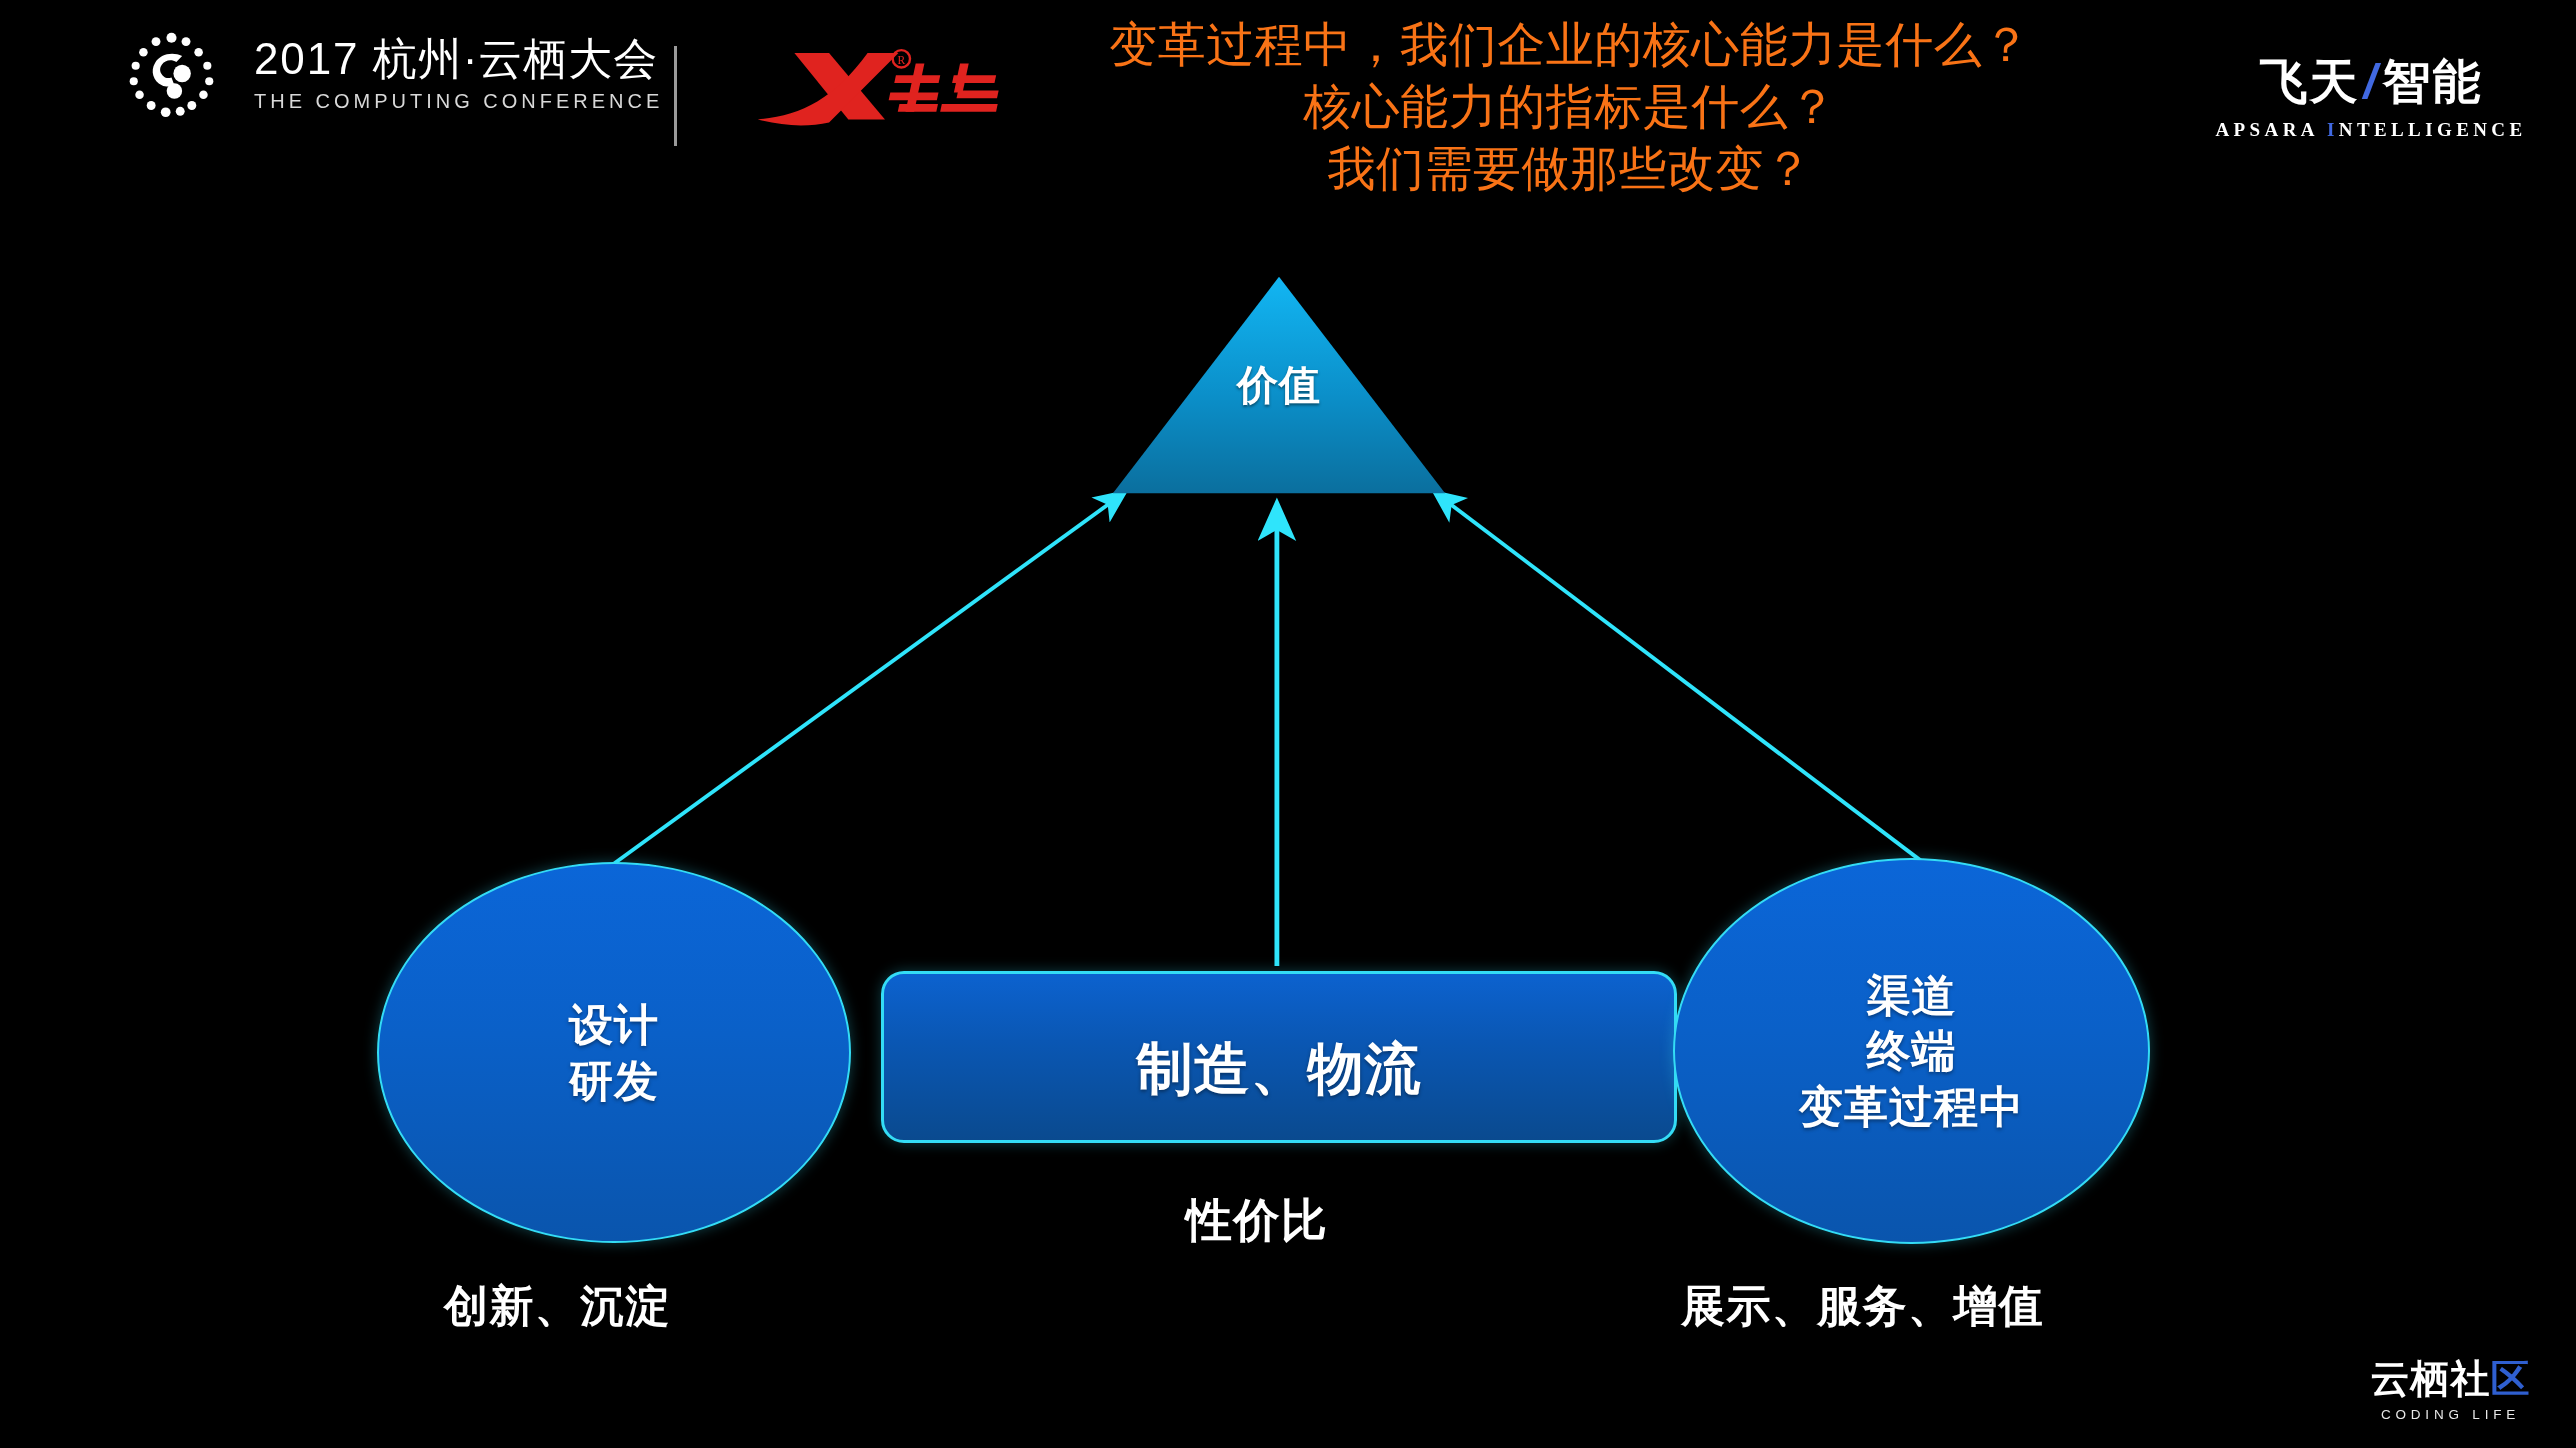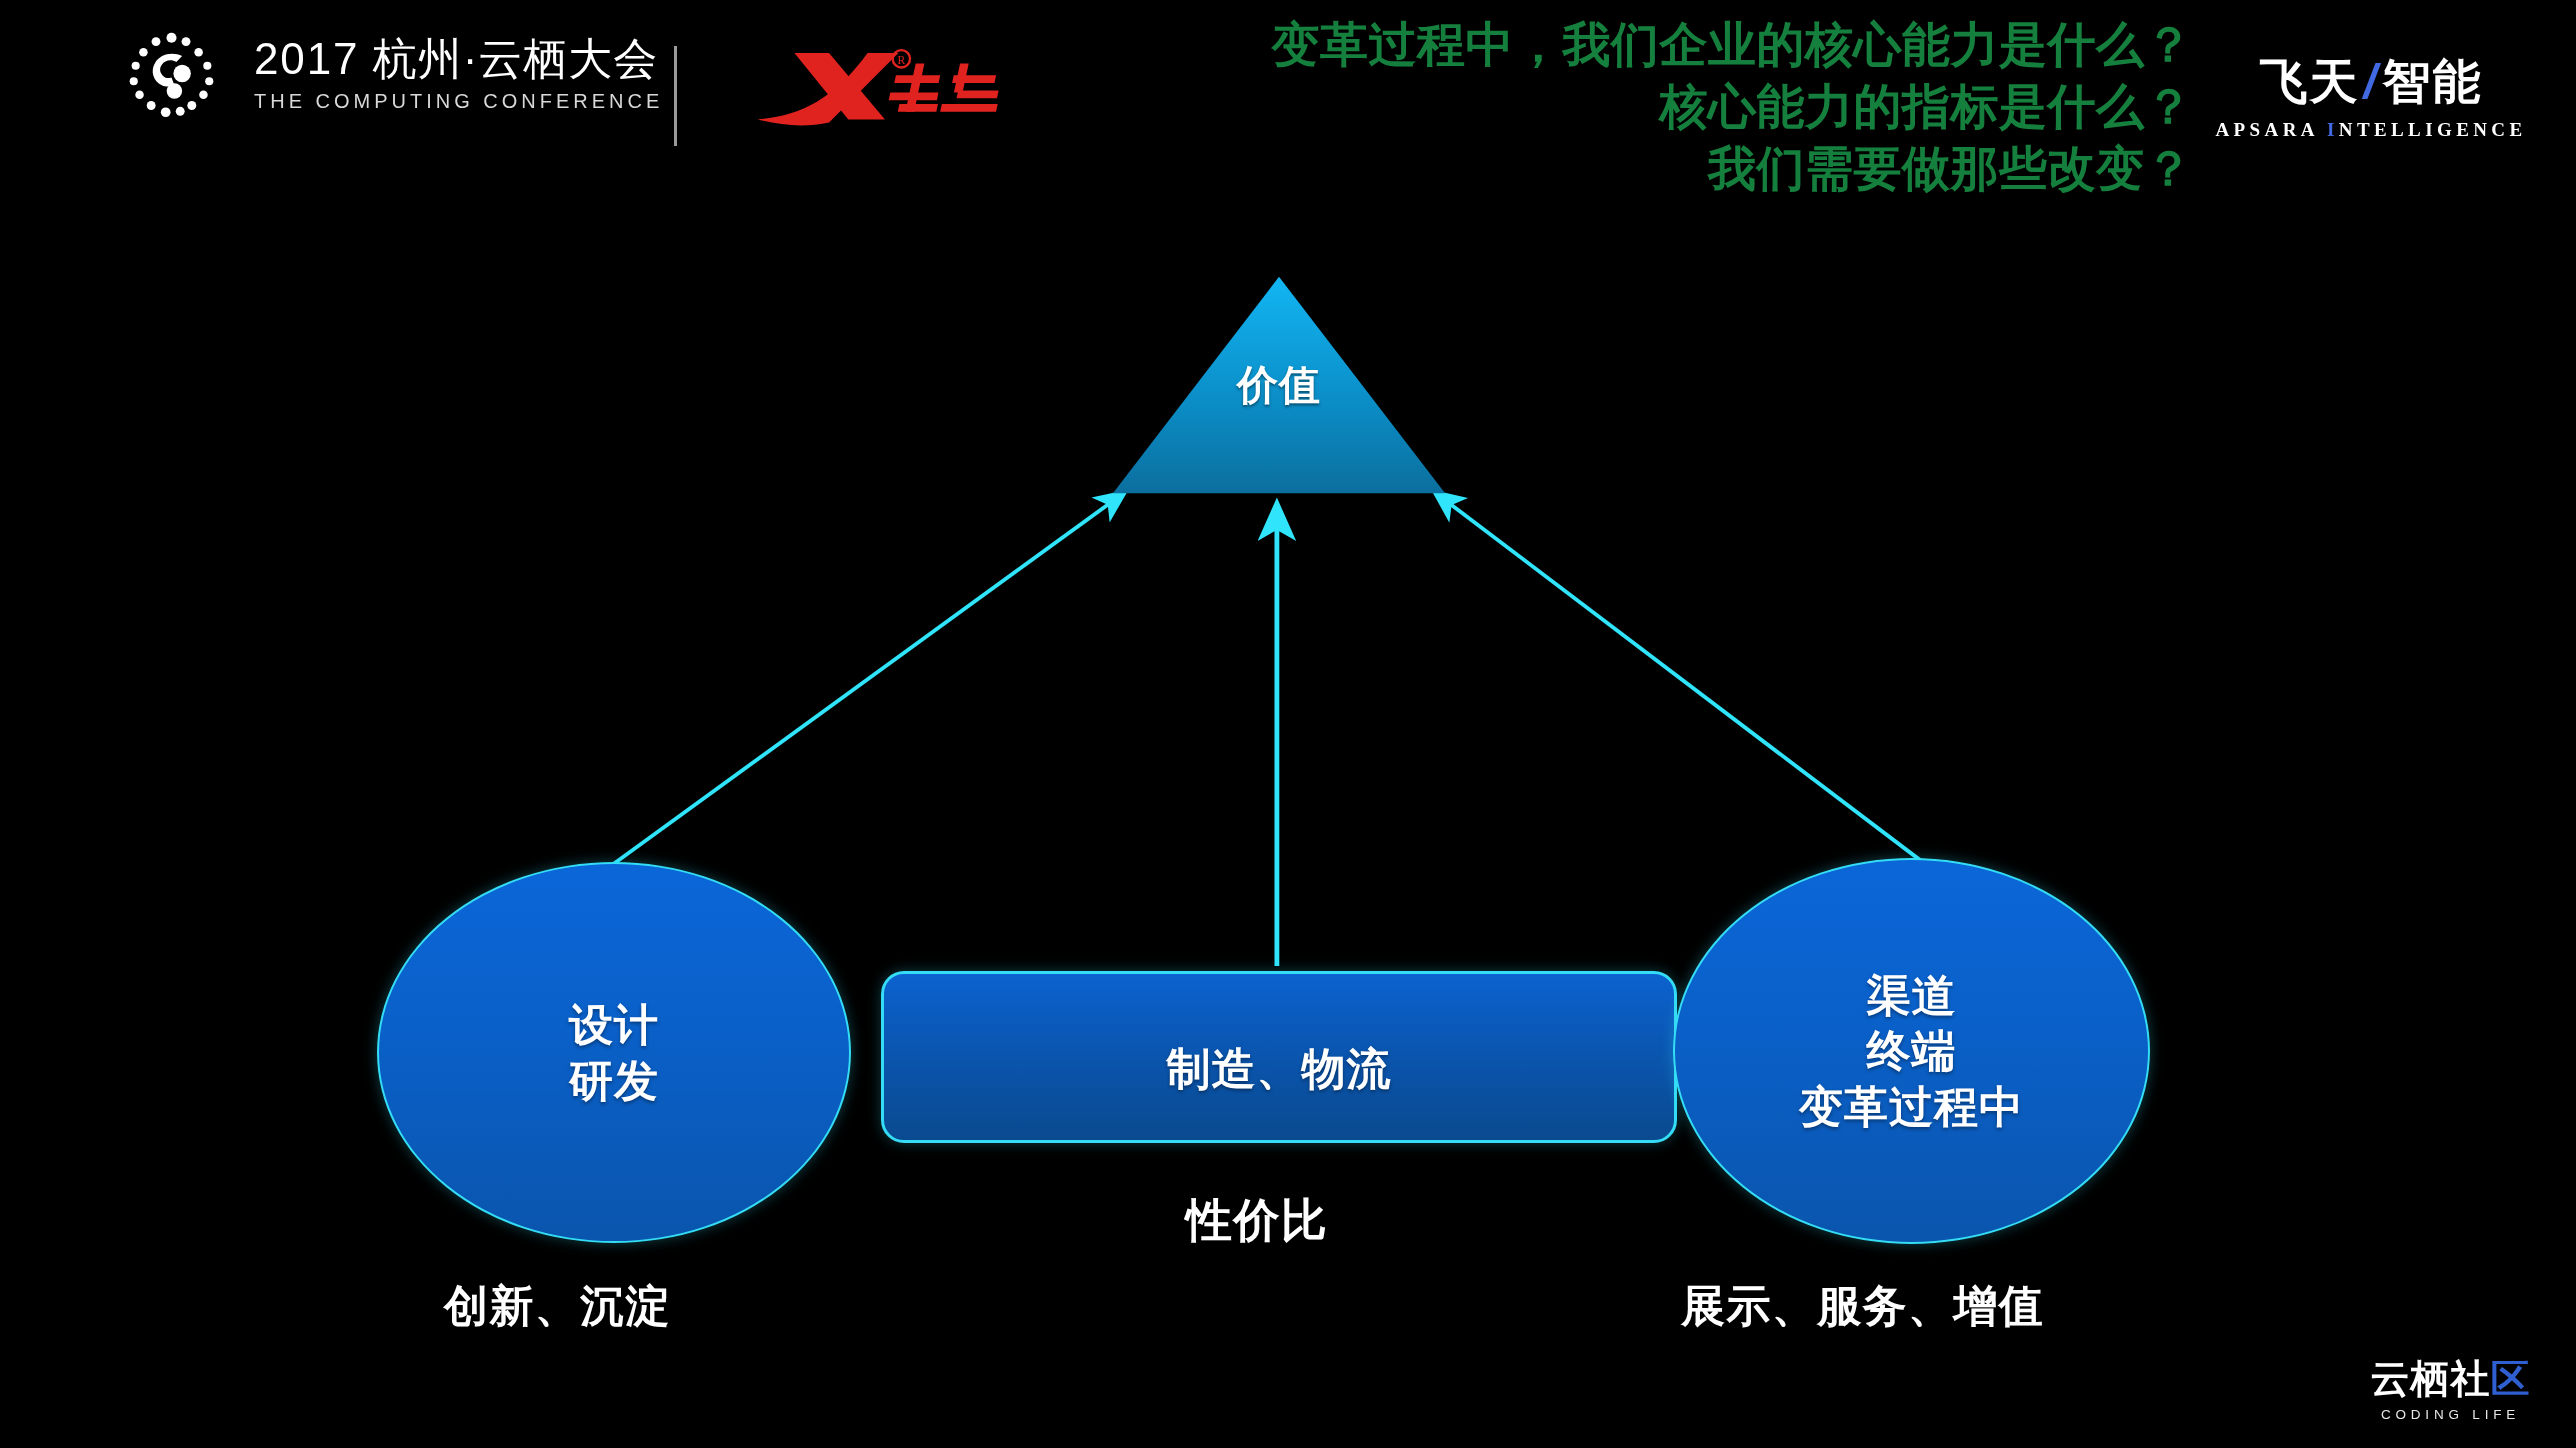--- a/index.html
+++ b/index.html
@@ -80,24 +80,24 @@
     height: 106px;
   }
   .brand-logo svg { display: block; }
 
   
   .headline {
     position: absolute;
     left: 947px;
     top: 13.5px;
     width: 1246px;
-    text-align: right;
-    color: #15803d;
+    text-align: center;
+    color: #f97316;
     font-size: 48px;
-    font-weight: bold;
+    font-weight: normal;
     line-height: 1.30;
     letter-spacing: 0.5px;
   }
   .headline div { white-space: nowrap; }
 
   
   .apsara {
     position: absolute;
     right: 31px;
     top: 21px;
@@ -208,21 +208,21 @@
     width: 790px;
     height: 166px;
     border-radius: 23px;
     background: linear-gradient(180deg, #0c62cf 0%, #0a57b4 40%, #0a4a8f 100%);
     border: 3.9px solid #34dcf5;
     box-shadow: 0 0 13.5px rgba(52,220,245,0.28);
     display: flex;
     align-items: center;
     justify-content: center;
   }
-  .rect-node .node-text { font-size: 44px; margin-top: 24px; }
+  .rect-node .node-text { font-size: 56px; margin-top: 24px; }
 
   
   .caption {
     position: absolute;
     color: #ffffff;
     font-size: 44px;
     font-weight: bold;
     letter-spacing: 1.4px;
     white-space: nowrap;
     text-shadow: 0 1.9px 3.9px rgba(0,0,0,0.5);

